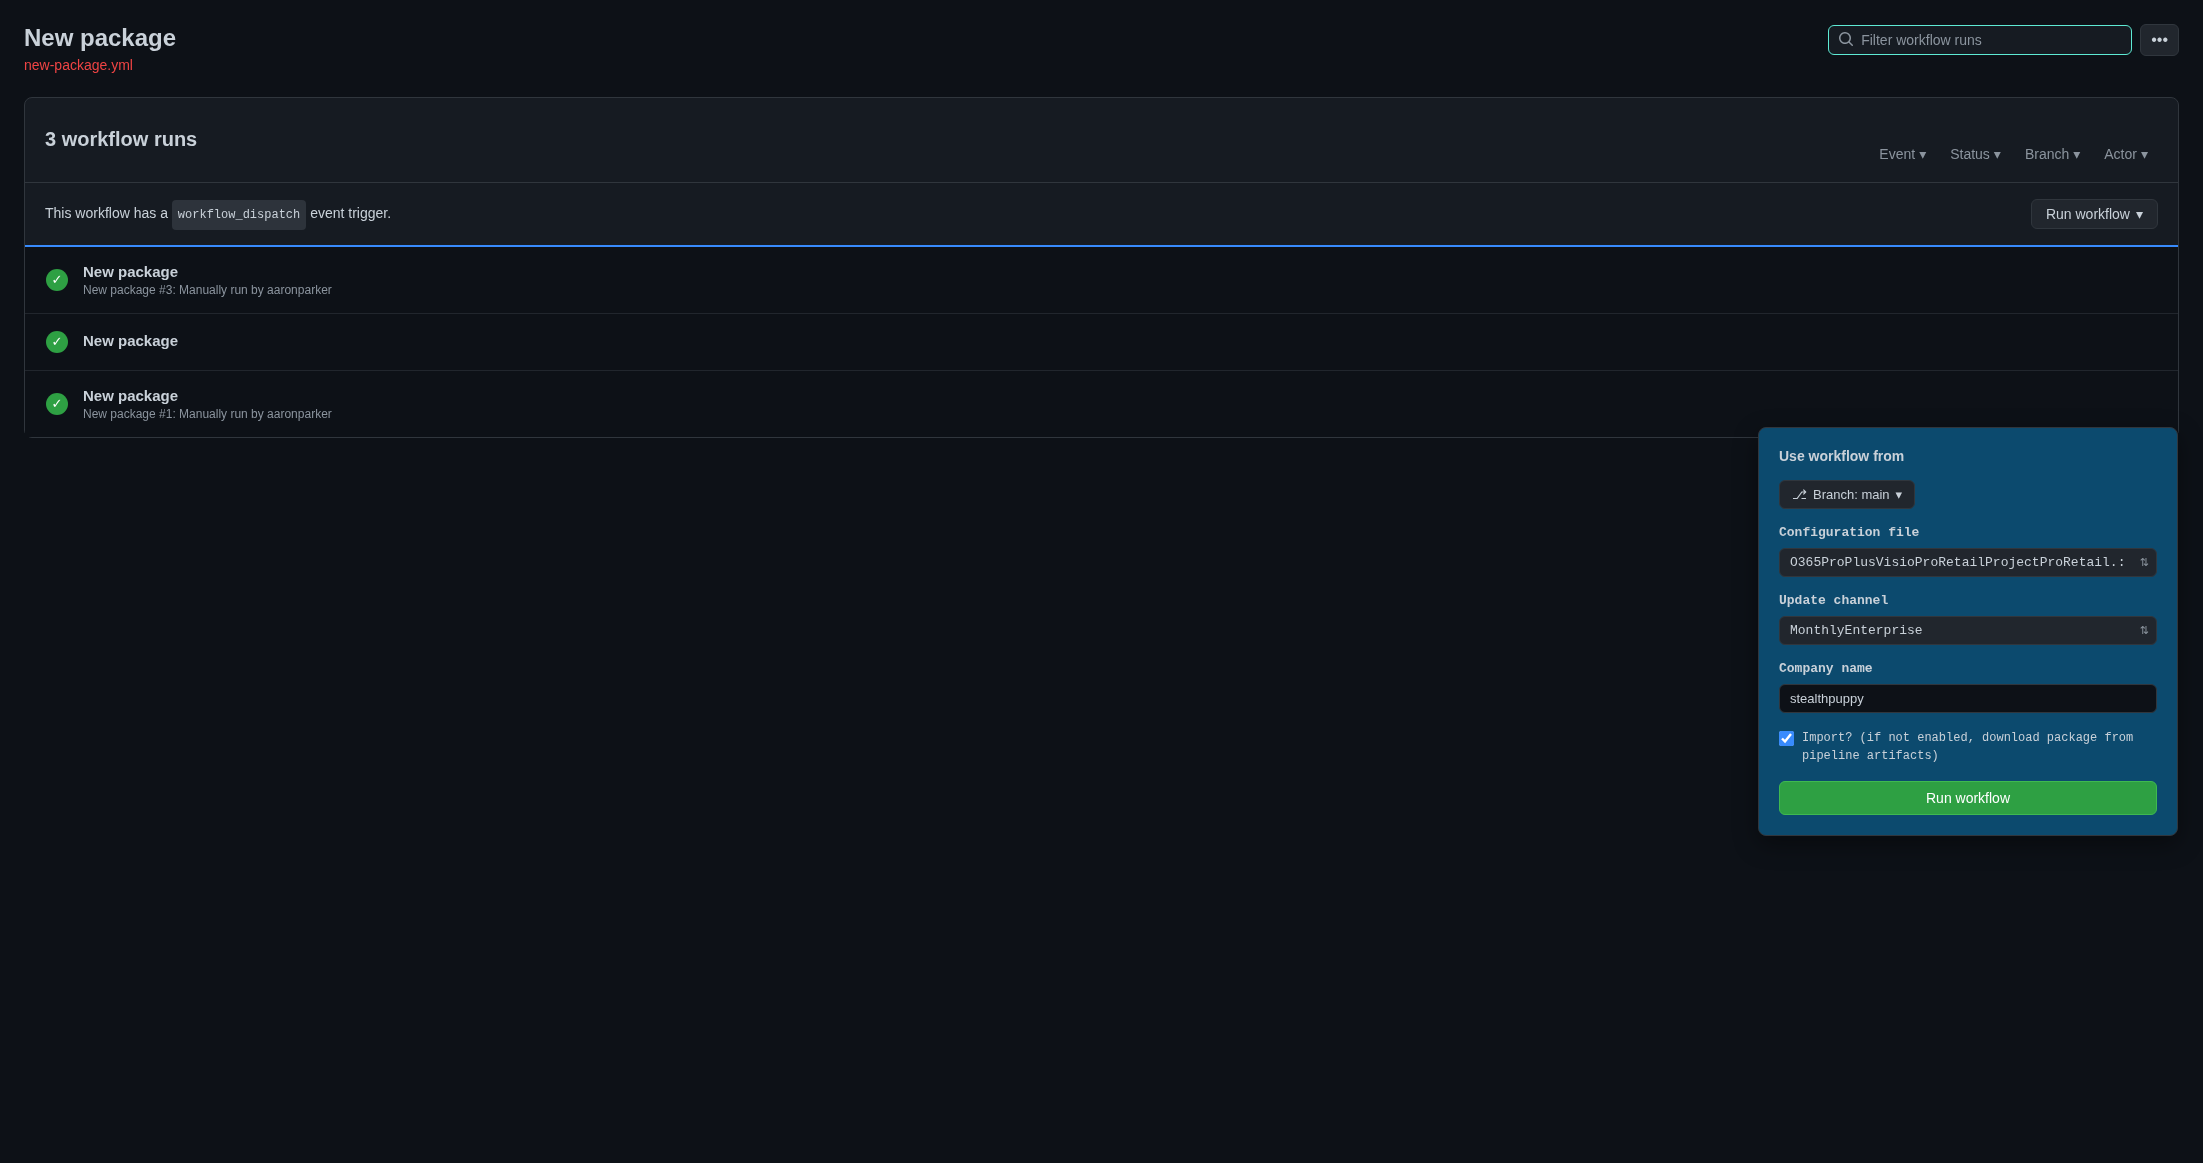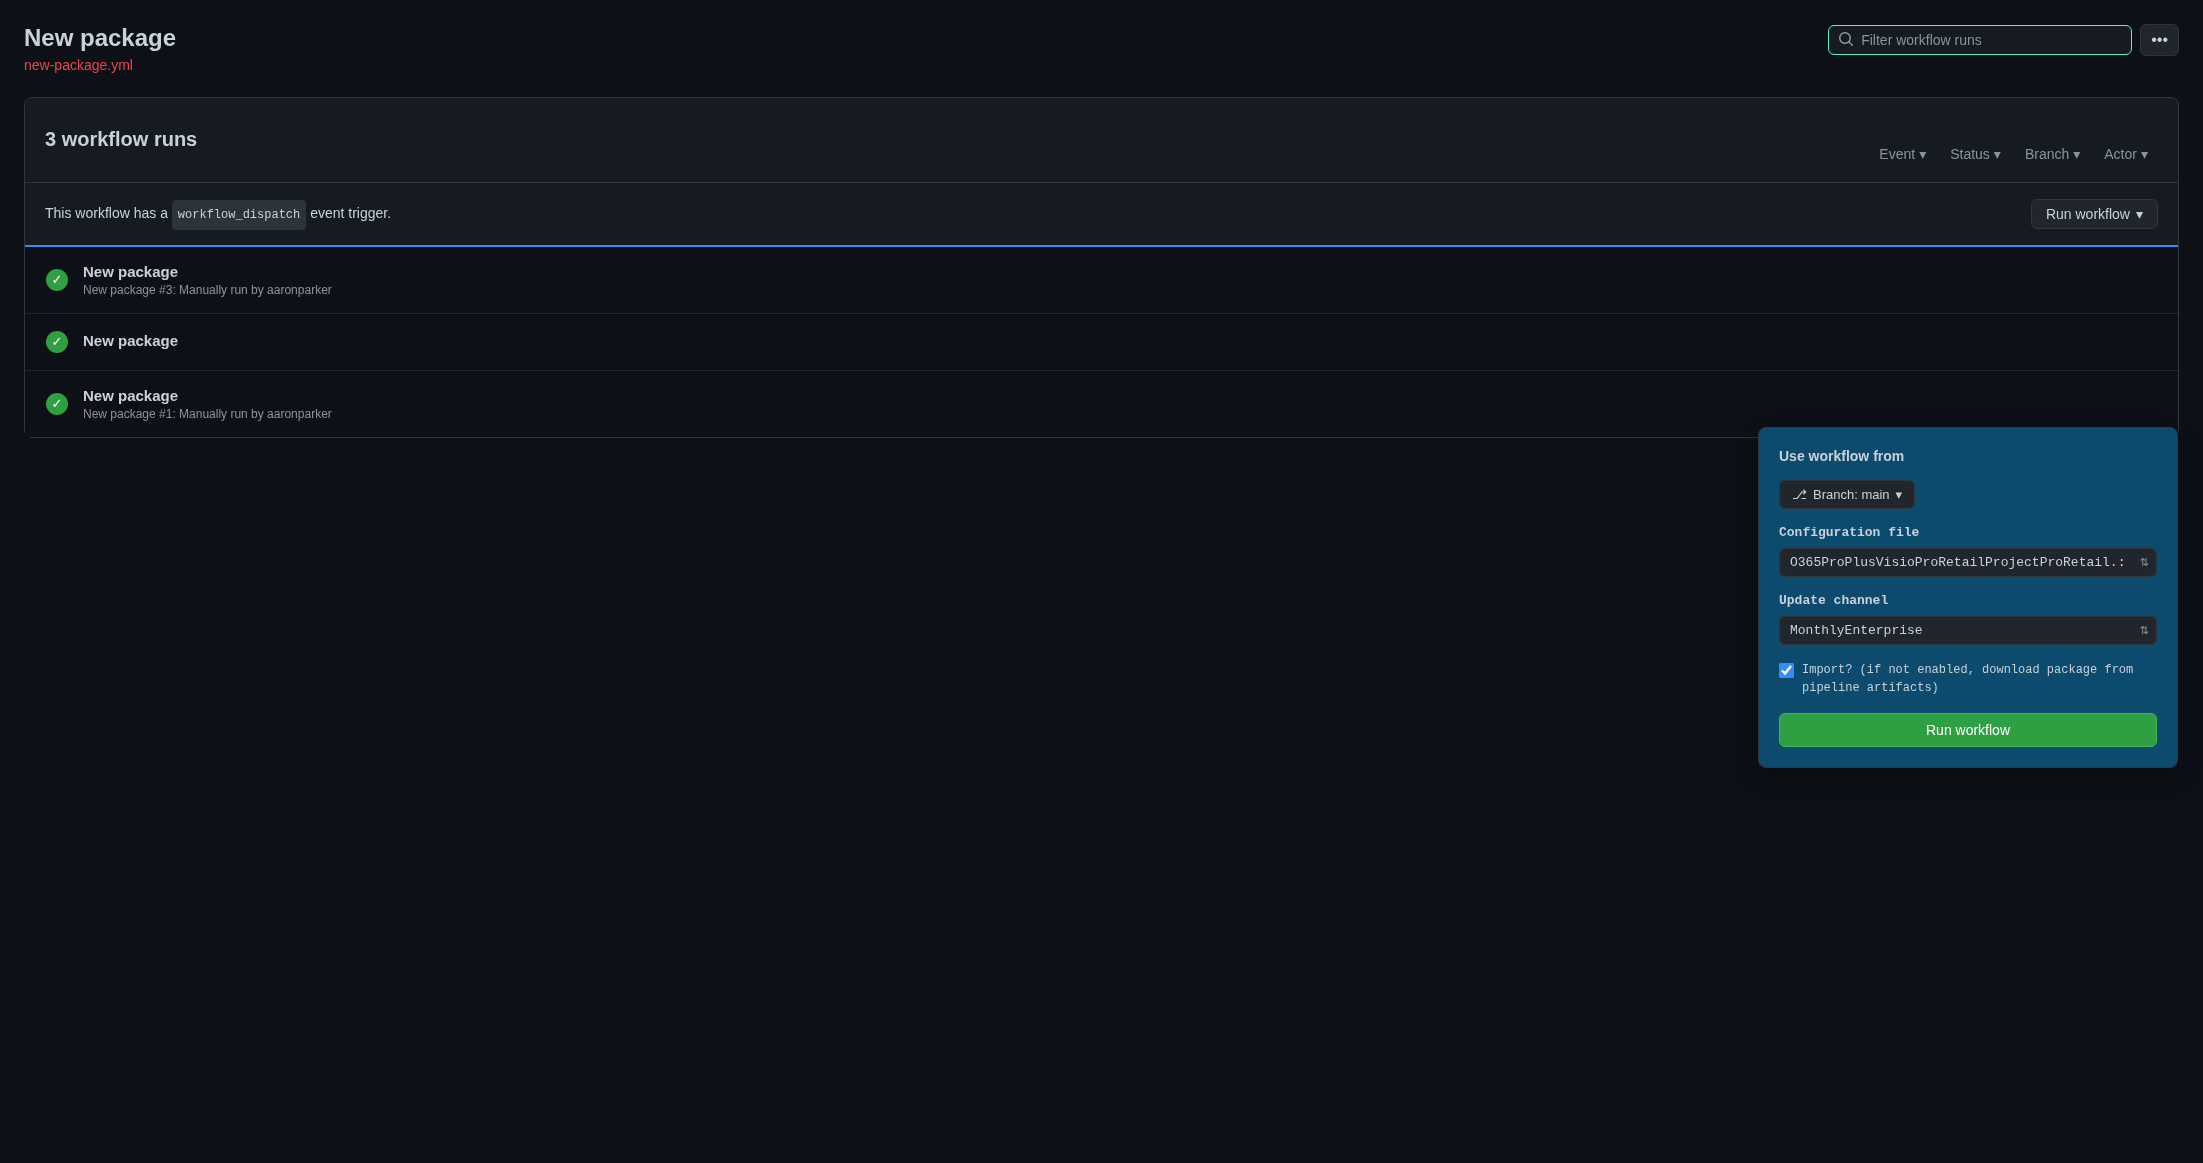--- a/index.html
+++ b/index.html
@@ -414,20 +414,24 @@
       </div>
 
       <div class="dropdown-section">
         <span class="dropdown-label">Update channel</span>
         <div class="select-wrapper">
           <select class="select-field"><option>MonthlyEnterprise</option></select>
           <span class="select-arrows">⇅</span>
         </div>
       </div>
 
+      <div class="dropdown-section">
+        <span class="dropdown-label">Company name</span>
+        <input type="text" class="text-input" value="stealthpuppy" style="">
+      </div>
 
       <div class="checkbox-row">
         <input type="checkbox" class="checkbox-input" checked="" style="">
         <label class="checkbox-label">Import? (if not enabled, download
 package from pipeline artifacts)</label>
       </div>
 
       <button class="run-workflow-green">Run workflow</button>
     </div>
   </div>

